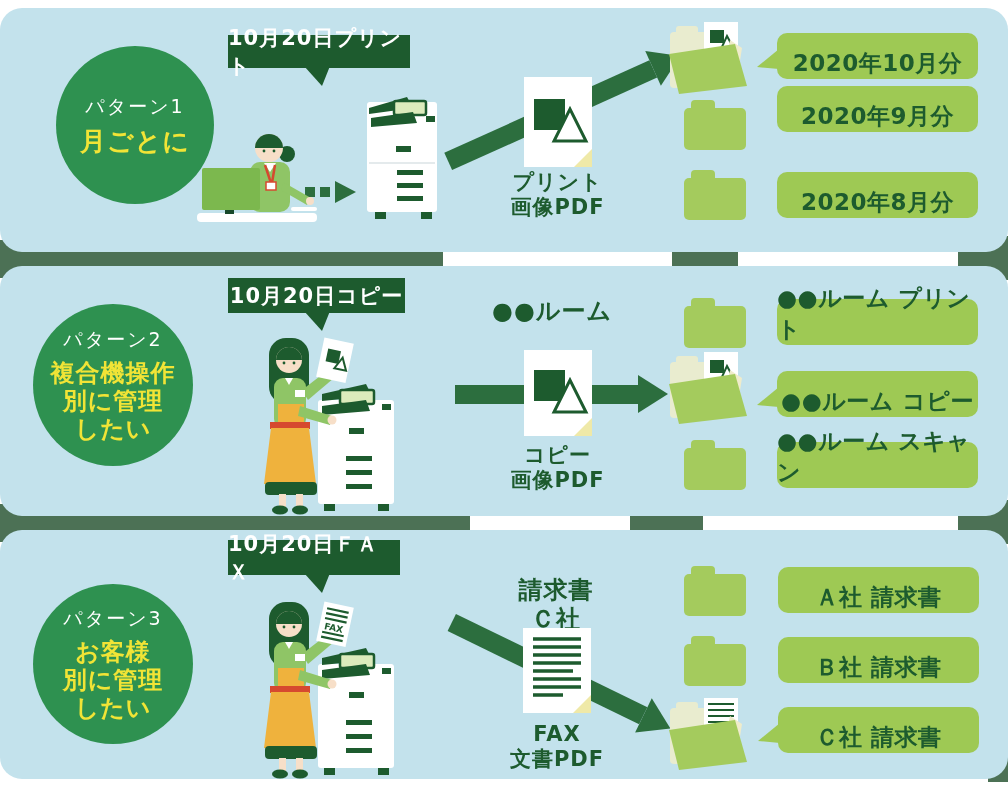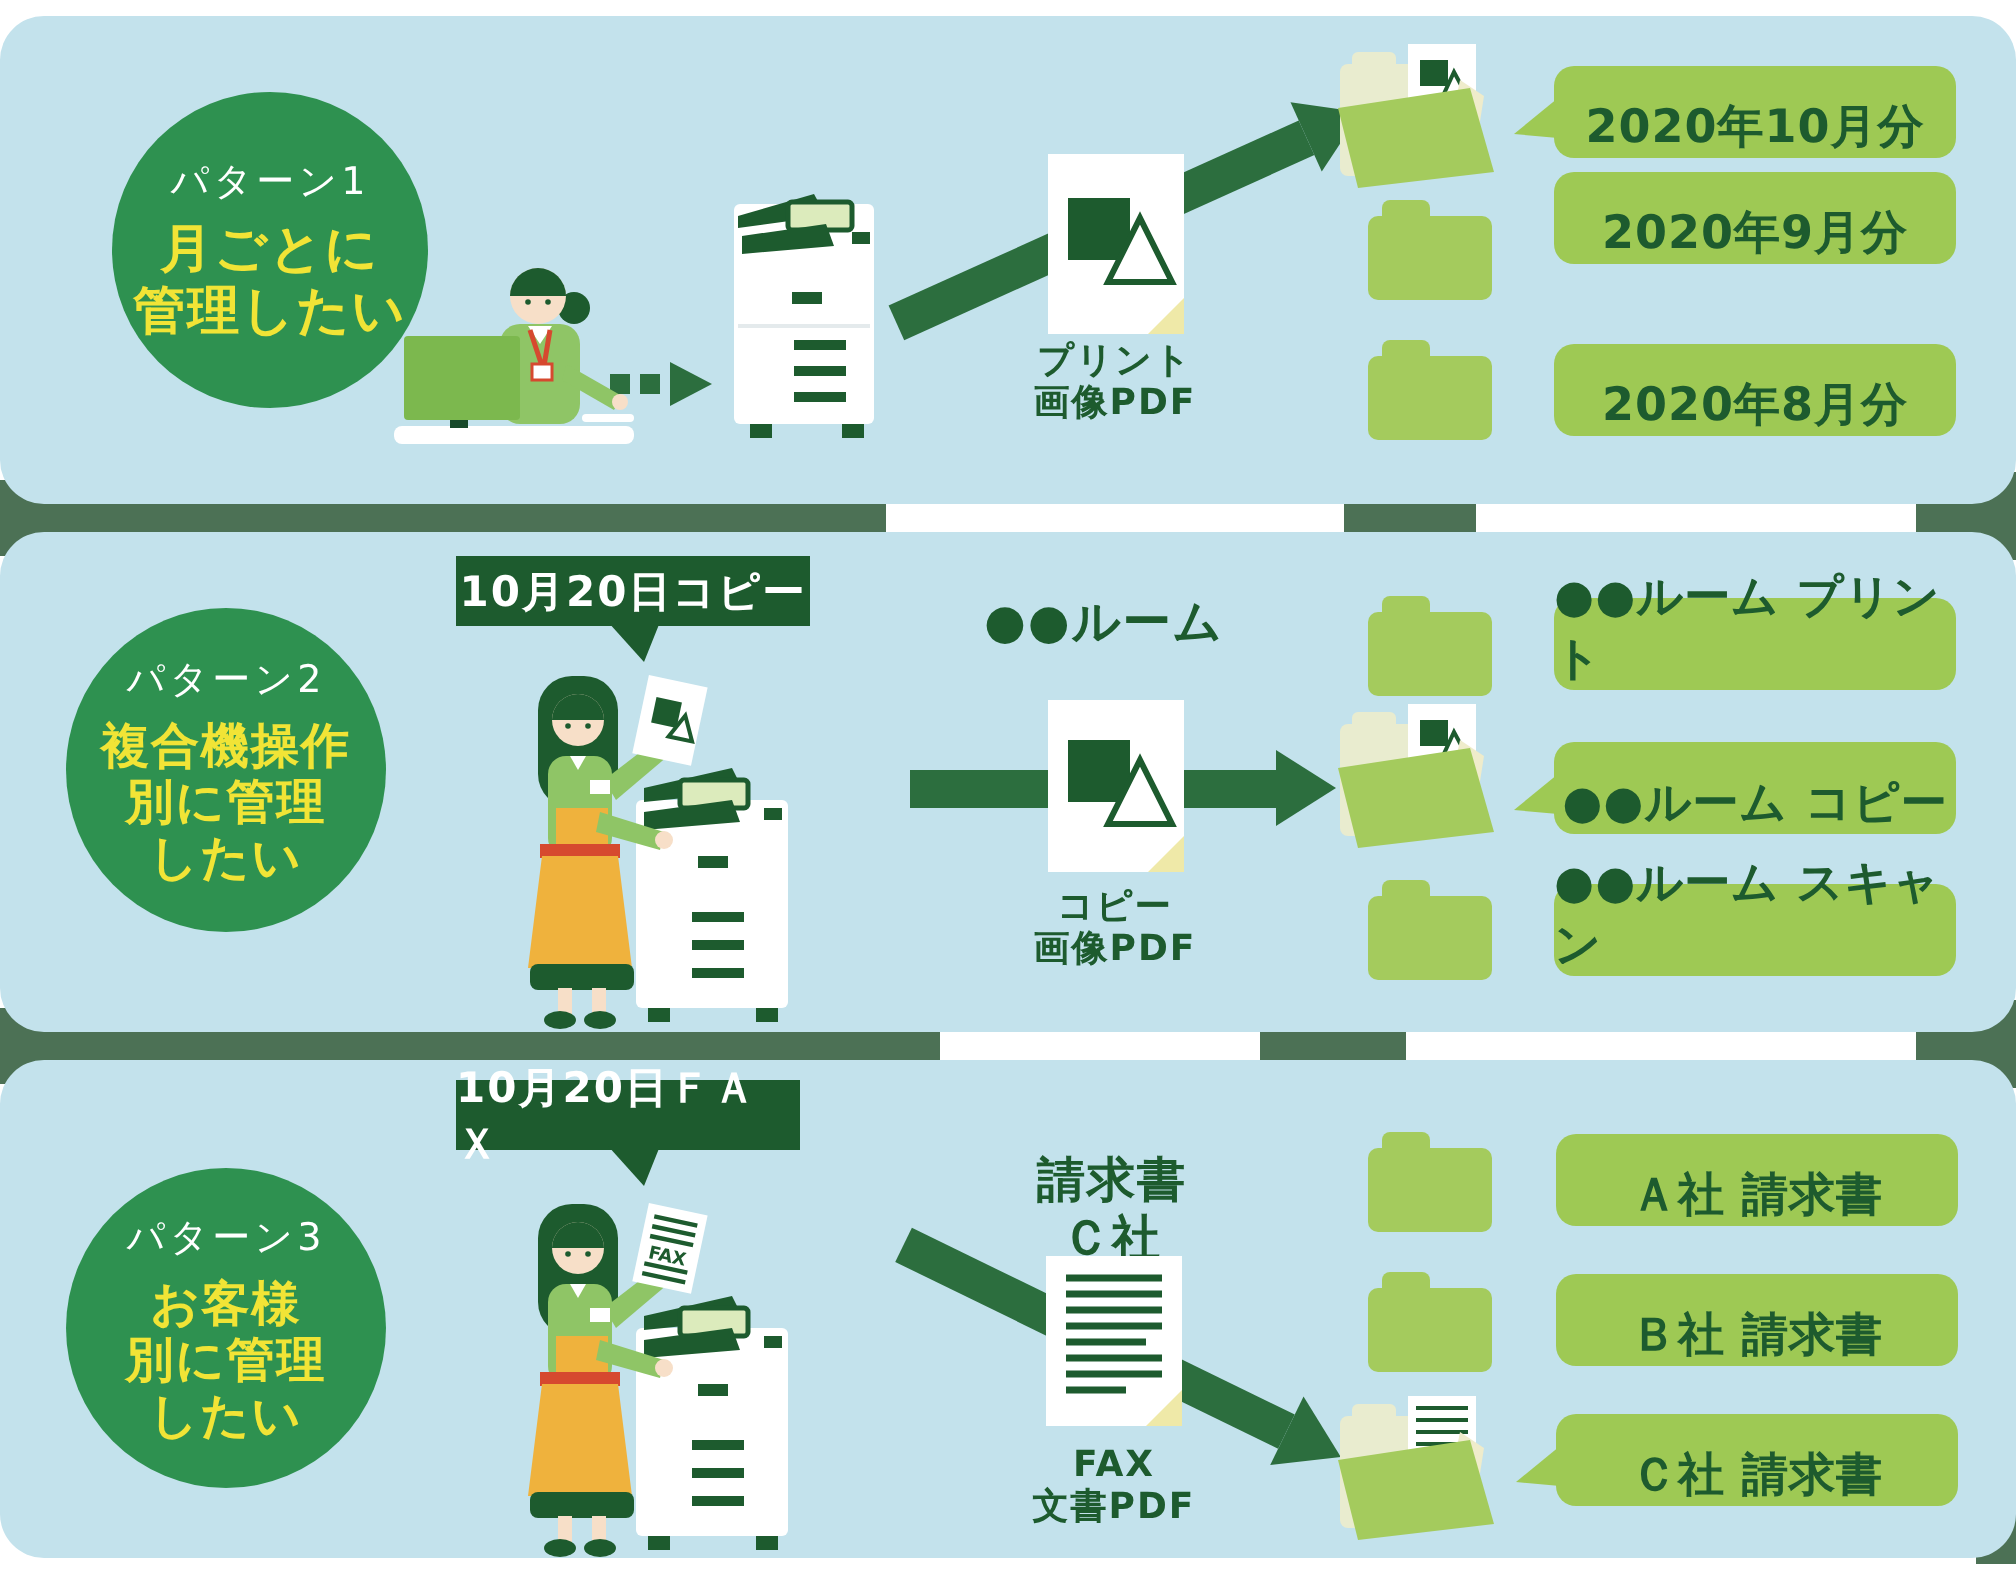--- a/index.html
+++ b/index.html
@@ -19,21 +19,21 @@
   .bubble-tail{position:absolute;left:68px;bottom:-18px;}
   
   .arrow{position:absolute;display:flex;align-items:center;height:38px;transform-origin:left center;}
   .arrow .shaft{flex:1;height:19px;background:#2c6e3e;}
   .arrow .head{width:0;height:0;border-top:19px solid transparent;border-bottom:19px solid transparent;
                border-left:30px solid #2c6e3e;}
   
   .doc{position:absolute;width:68px;background:#ffffff;}
   .doc .fold{position:absolute;right:0;bottom:0;width:0;height:0;
              border-bottom:18px solid #efe9a8;border-left:18px solid transparent;}
-  .caption{position:absolute;text-align:center;color:#1d5b2e;font-weight:bold;font-size:18px;line-height:1.18;
+  .caption{position:absolute;text-align:center;color:#1d5b2e;font-weight:bold;font-size:21px;line-height:1.18;
            letter-spacing:1px;}
   .side-label{position:absolute;text-align:center;color:#1d5b2e;font-weight:bold;font-size:24px;line-height:1.2;
               letter-spacing:1px;}
   
   .folder{position:absolute;}
   .pill{position:absolute;width:201px;height:46px;background:#9ec954;border-radius:10px;
         display:flex;align-items:flex-end;justify-content:center;color:#1d5b2e;font-weight:bold;
         font-size:23px;letter-spacing:0.5px;}
   .pill-tail{position:absolute;left:-20px;top:14px;}
   .fig{position:absolute;}
@@ -49,23 +49,28 @@
   <div class="bar" style="left:0;top:504px;width:470px;height:38px;"></div>
   <div class="bar" style="left:630px;top:504px;width:73px;height:38px;"></div>
   <div class="bar" style="left:958px;top:500px;width:50px;height:44px;"></div>
   <div class="bar" style="left:988px;top:752px;width:20px;height:30px;"></div>
 
   <section class="panel" style="top:8px;height:244px;">
 
     <div class="badge" style="left:56px;top:38px;width:158px;height:158px;">
       <div class="badge-label">パターン1</div>
       <div class="badge-line">月ごとに</div>
-      <div class="badge-line">管理したい</div>
-    </div>
-
+    </div>
+
+    <div class="bubble" style="left:228px;top:27px;width:182px;height:33px;">
+      <span>10月20日プリント</span>
+      <svg class="bubble-tail" width="34" height="20">
+          <polygon points="8,0 34,0 26,20" fill="#1d5b2e"></polygon>
+        </svg>
+    </div>
 
     <svg class="fig" style="left:195px;top:82px;" width="260" height="136" viewBox="0 0 260 136">
       <g>
         <rect x="172" y="12" width="70" height="110" rx="3" fill="#ffffff"></rect>
         <polygon points="174,18 212,7 218,18 174,24" fill="#1d5b2e"></polygon>
         <rect x="199" y="11" width="32" height="14" rx="2" fill="#dcebbc" stroke="#1d5b2e" stroke-width="2.5"></rect>
         <polygon points="176,28 218,22 222,33 176,37" fill="#1d5b2e"></polygon>
         <rect x="231" y="26" width="9" height="6" fill="#1d5b2e"></rect>
         <rect x="201" y="56" width="15" height="6" fill="#1d5b2e"></rect>
         <rect x="174" y="72" width="66" height="2" fill="#e4eaec"></rect>

